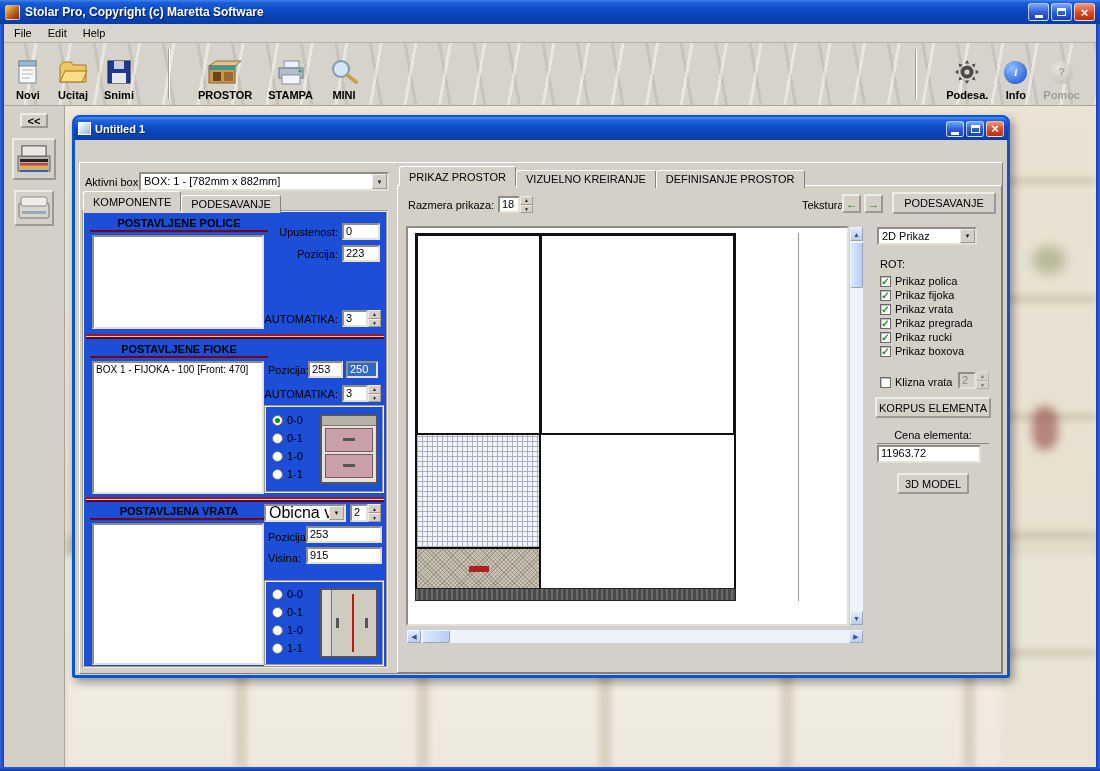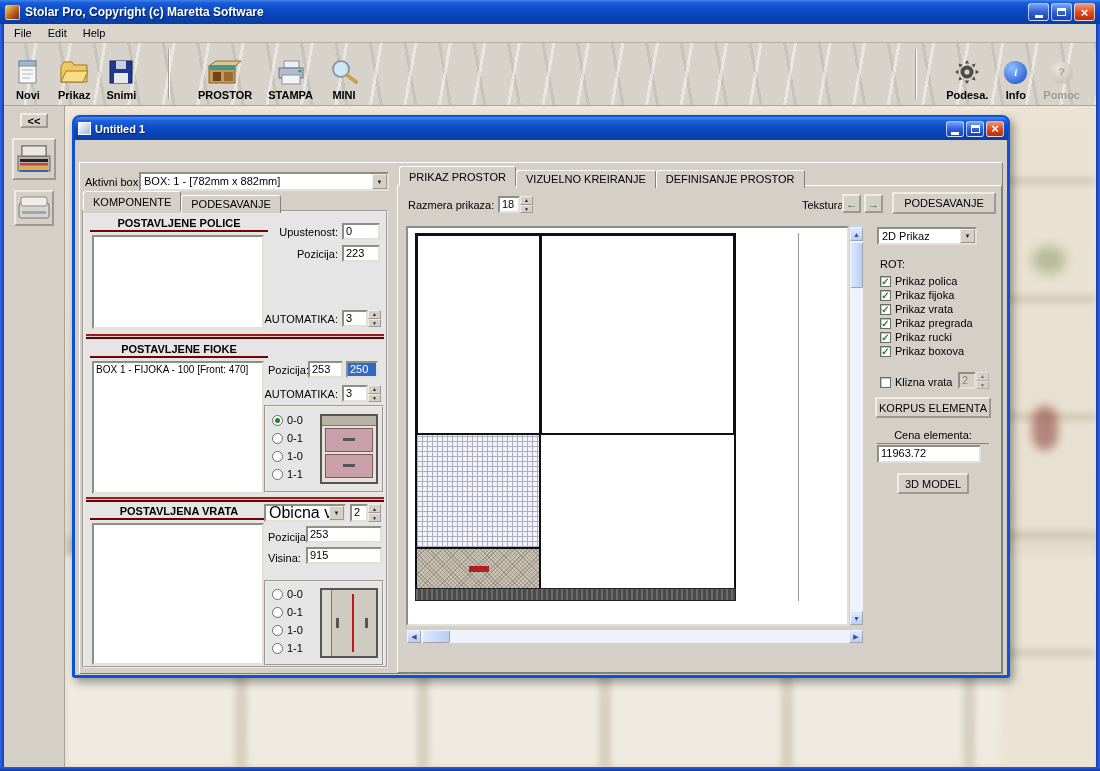--- a/index.html
+++ b/index.html
@@ -148,21 +148,21 @@
         </span>
         <span class="tlabel">Novi</span>
       </div>
       <div class="tbtn">
         <span class="ticon">
           <svg width="30" height="26" viewBox="0 0 30 26">
               <path d="M2 7l3-4h8l2 3h13v17H2z" fill="#f0c860" stroke="#a07820"></path>
               <path d="M2 23l5-11h22l-5 11z" fill="#f8dc88" stroke="#a07820"></path>
             </svg>
         </span>
-        <span class="tlabel">Prikaz</span>
+        <span class="tlabel">Ucitaj</span>
       </div>
       <div class="tbtn">
         <span class="ticon">
           <svg width="26" height="26" viewBox="0 0 26 26">
               <rect x="2" y="2" width="22" height="22" fill="#203890" stroke="#102050"></rect>
               <rect x="8" y="2" width="10" height="8" fill="#c8d0e0"></rect>
               <rect x="6" y="14" width="14" height="10" fill="#e8e8e8"></rect>
             </svg>
         </span>
         <span class="tlabel">Snimi</span>
@@ -288,21 +288,21 @@
       <span class="abs rlabel" style="left:10px;top:36px">Aktivni box:</span>
       <div class="abs combo" style="left:64px;top:32px;width:250px;height:19px">
         <span class="ctxt">BOX: 1 - [782mm  x  882mm]</span>
         <span class="cdd">▼</span>
       </div>
 
       <div class="abs" style="left:8px;top:51px;white-space:nowrap;z-index:3">
         <span class="xtab active">KOMPONENTE</span><span class="xtab">PODESAVANJE</span>
       </div>
 
-      <div class="abs groupbox" style="left:7px;top:70px;width:306px;height:458px;background:#e5e5e5">
+      <div class="abs groupbox" style="left:7px;top:70px;width:306px;height:458px;background:#1d4ed8">
 
         <div class="abs sechdr" style="left:6px;top:5px;width:178px">POSTAVLJENE POLICE</div>
         <div class="abs listbox" style="left:8px;top:23px;width:172px;height:94px"></div>
         <span class="abs rlabel" style="left:186px;top:14px;width:68px;text-align:right">Upustenost:</span>
         <div class="abs field" style="left:258px;top:11px;width:38px;height:17px">0</div>
         <span class="abs rlabel" style="left:186px;top:36px;width:68px;text-align:right">Pozicija:</span>
         <div class="abs field" style="left:258px;top:33px;width:38px;height:17px">223</div>
         <span class="abs rlabel" style="left:172px;top:101px;width:82px;text-align:right">AUTOMATIKA:</span>
         <div class="abs field" style="left:258px;top:98px;width:26px;height:17px">3</div>
         <span class="abs spin" style="left:284px;top:98px">

